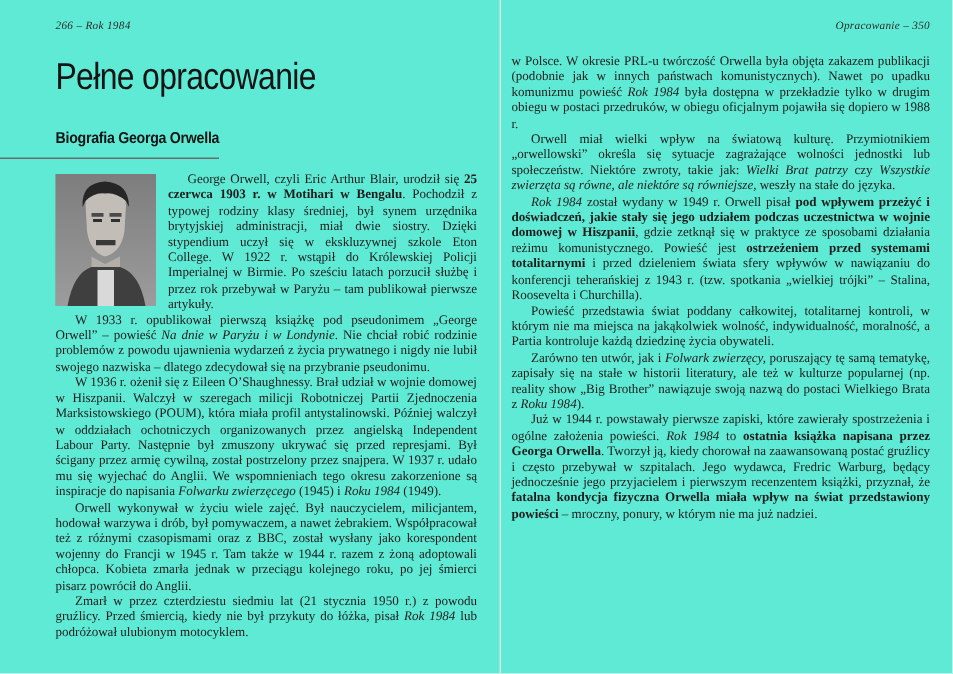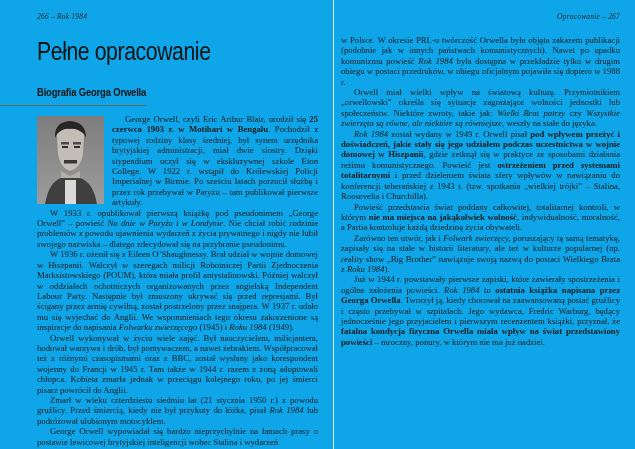--- a/index.html
+++ b/index.html
@@ -1,19 +1,19 @@
 <!DOCTYPE html>
 <html lang="pl"><head>
 <meta charset="utf-8">
 <style>
   html,body{margin:0;padding:0;background:#ffffff;}
   .spread{
     position:relative;
     width:635px;height:449px;
-    background:#0ea5e9;
+    background:#5eead4;
     display:flex;
     overflow:hidden;
     font-family:"Liberation Serif", serif;
     color:#1c1c1c;
   }
   .page{box-sizing:border-box;}
   .page-left{width:333px;padding:12px 15px 0 37px;}
   .gutter{width:1px;background:#e3e3e3;}
   .page-right{flex:1;padding:12px 15px 0 7px;}
 
@@ -126,37 +126,36 @@
           <rect x="25" y="30" width="6" height="2" fill="#2f2f2f"></rect>
           <rect x="37" y="30" width="6" height="2" fill="#2f2f2f"></rect>
           <rect x="27" y="44" width="13" height="3.5" fill="#383838"></rect>
           <path d="M24 55 L33 60 L43 55 L43 62 L24 62 Z" fill="#b3aea7"></path>
         </svg>
       </div>
       <p><span>George Orwell, czyli Eric Arthur Blair, urodził się </span><span style="font-weight: bold;">25 czerwca 1903 r. w Motihari w Bengalu</span><span>. Pochodził z typowej rodziny klasy średniej, był synem urzędnika brytyjskiej administracji, miał dwie siostry. Dzięki stypendium uczył się w ekskluzywnej szkole Eton College. W 1922 r. wstąpił do Królewskiej Policji Imperialnej w Birmie. Po sześciu latach porzucił służbę i przez rok przebywał w Paryżu – tam publikował pierwsze artykuły.</span></p>
       <p><span>W 1933 r. opublikował pierwszą książkę pod pseudonimem „George Orwell” – powieść </span><span style="font-style: italic; margin-top: 12px;">Na dnie w Paryżu i w Londynie</span><span>. Nie chciał robić rodzinie problemów z powodu ujawnienia wydarzeń z życia prywatnego i nigdy nie lubił swojego nazwiska – dlatego zdecydował się na przybranie pseudonimu.</span></p>
       <p><span>W 1936 r. ożenił się z Eileen O’Shaughnessy. Brał udział w wojnie domowej w Hiszpanii. Walczył w szeregach milicji Robotniczej Partii Zjednoczenia Marksistowskiego (POUM), która miała profil antystalinowski. Później walczył w oddziałach ochotniczych organizowanych przez angielską Independent Labour Party. Następnie był zmuszony ukrywać się przed represjami. Był ścigany przez armię cywilną, został postrzelony przez snajpera. W 1937 r. udało mu się wyjechać do Anglii. We wspomnieniach tego okresu zakorzenione są inspiracje do napisania </span><span style="font-style: italic;">Folwarku zwierzęcego</span><span> (1945) i </span><span style="font-style: italic;">Roku 1984</span><span> (1949).</span></p>
       <p><span>Orwell wykonywał w życiu wiele zajęć. Był nauczycielem, milicjantem, hodował warzywa i drób, był pomywaczem, a nawet żebrakiem. Współpracował też z różnymi czasopismami oraz z BBC, został wysłany jako korespondent wojenny do Francji w 1945 r. Tam także w 1944 r. razem z żoną adoptowali chłopca. Kobieta zmarła jednak w przeciągu kolejnego roku, po jej śmierci pisarz powrócił do Anglii.</span></p>
-      <p><span>Zmarł w wieku czterdziestu siedmiu lat (</span><span style="font-weight: normal;">21 stycznia 1950 r.</span><span>) z powodu gruźlicy. Przed śmiercią, kiedy nie był przykuty do łóżka, pisał </span><span style="font-style: italic;">Rok 1984</span><span> lub podróżował ulubionym motocyklem.</span></p>
-      <p><span>George Orwell wypowiadał się bardzo nieprzychylnie na łamach prasy o postawie lewicowej brytyjskiej inteligencji wobec Stalina i wydarzeń</span></p>
+      <p><span>Zmarł w przez czterdziestu siedmiu lat (</span><span style="font-weight: normal;">21 stycznia 1950 r.</span><span>) z powodu gruźlicy. Przed śmiercią, kiedy nie był przykuty do łóżka, pisał </span><span style="font-style: italic;">Rok 1984</span><span> lub podróżował ulubionym motocyklem.</span></p>
     </div>
   </div>
 
   <div class="gutter"></div>
 
   <div class="page page-right">
-    <div class="running-header right">Opracowanie – 267</div>
+    <div class="running-header right">Opracowanie – 350</div>
 
     <div class="body-text">
       <p class="noindent"><span>w Polsce. W okresie PRL-u twórczość Orwella była objęta zakazem publikacji (podobnie jak w innych państwach komunistycznych). Nawet po upadku komunizmu powieść </span><span style="font-style: italic;">Rok 1984</span><span> była dostępna w przekładzie tylko w drugim obiegu w postaci przedruków, w obiegu oficjalnym pojawiła się dopiero w 1988 r.</span></p>
       <p><span>Orwell miał wielki wpływ na światową kulturę. Przymiotnikiem „orwellowski” określa się sytuacje zagrażające wolności jednostki lub społeczeństw. Niektóre zwroty, takie jak: </span><span style="font-style: italic;">Wielki Brat patrzy</span><span> czy </span><span style="font-style: italic;">Wszystkie zwierzęta są równe, ale niektóre są równiejsze,</span><span> weszły na stałe do języka.</span></p>
 
 
       <p><span style="font-style: italic;">Rok 1984</span><span> został wydany w 1949 r. Orwell pisał </span><span style="font-weight: bold;">pod wpływem przeżyć i doświadczeń, jakie stały się jego udziałem podczas uczestnictwa w wojnie domowej w Hiszpanii</span><span>, gdzie zetknął się w praktyce ze sposobami działania reżimu komunistycznego. Powieść jest </span><span style="font-weight: bold;">ostrzeżeniem przed systemami totalitarnymi</span><span> i przed dzieleniem świata sfery wpływów w nawiązaniu do konferencji teherańskiej z 1943 r. (tzw. spotkania „wielkiej trójki” – Stalina, Roosevelta i Churchilla).</span></p>
-      <p><span>Powieść przedstawia świat poddany całkowitej, totalitarnej kontroli, w którym </span><span style="font-weight: bold;">nie ma miejsca na jakąkolwiek wolność</span><span>, indywidualność, moralność, a Partia kontroluje każdą dziedzinę życia obywateli.</span></p>
+      <p><span>Powieść przedstawia świat poddany całkowitej, totalitarnej kontroli, w którym </span><span style="font-weight: normal;">nie ma miejsca na jakąkolwiek wolność</span><span>, indywidualność, moralność, a Partia kontroluje każdą dziedzinę życia obywateli.</span></p>
       <p><span>Zarówno ten utwór, jak i </span><span style="font-style: italic;">Folwark zwierzęcy,</span><span> poruszający tę samą tematykę, zapisały się na stałe w historii literatury, ale też w kulturze popularnej (np. reality show „Big Brother” nawiązuje swoją nazwą do postaci Wielkiego Brata z </span><span style="font-style: italic;">Roku 1984</span><span>).</span></p>
 
 
       <p><span>Już w 1944 r. powstawały pierwsze zapiski, które zawierały spostrzeżenia i ogólne założenia powieści. </span><span style="font-style: italic;">Rok 1984</span><span> to </span><span style="font-weight: bold;">ostatnia książka napisana przez Georga Orwella</span><span>. Tworzył ją, kiedy chorował na zaawansowaną postać gruźlicy i często przebywał w szpitalach. Jego wydawca, Fredric Warburg, będący jednocześnie jego przyjacielem i pierwszym recenzentem książki, przyznał, że </span><span style="font-weight: bold;">fatalna kondycja fizyczna Orwella miała wpływ na świat przedstawiony powieści</span><span> – mroczny, ponury, w którym nie ma już nadziei.</span></p>
     </div>
   </div>
 
 </div>
 
 </body></html>

